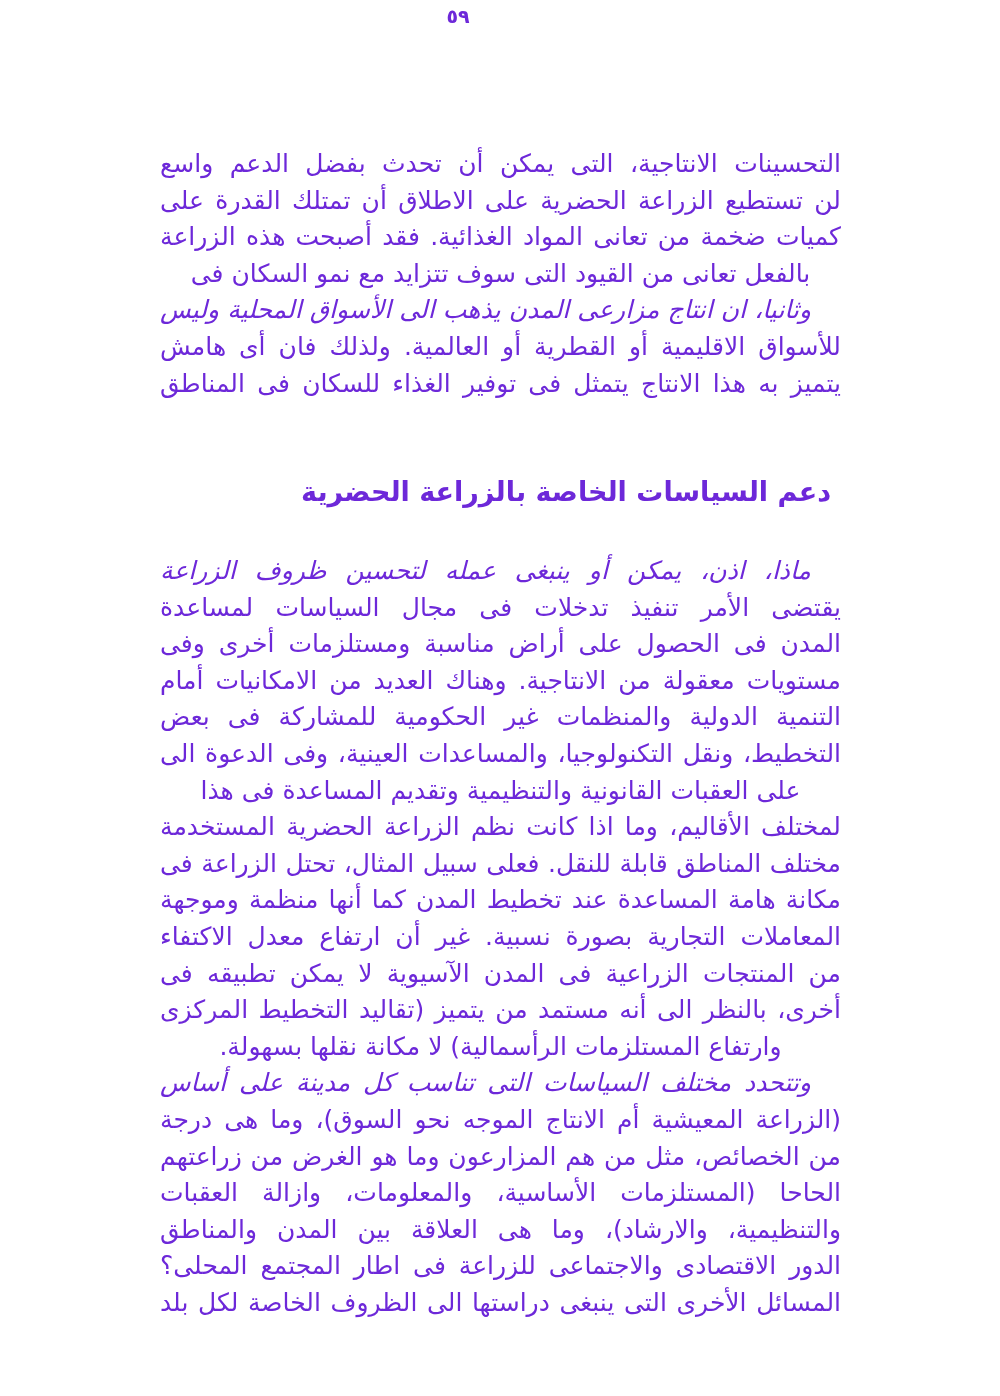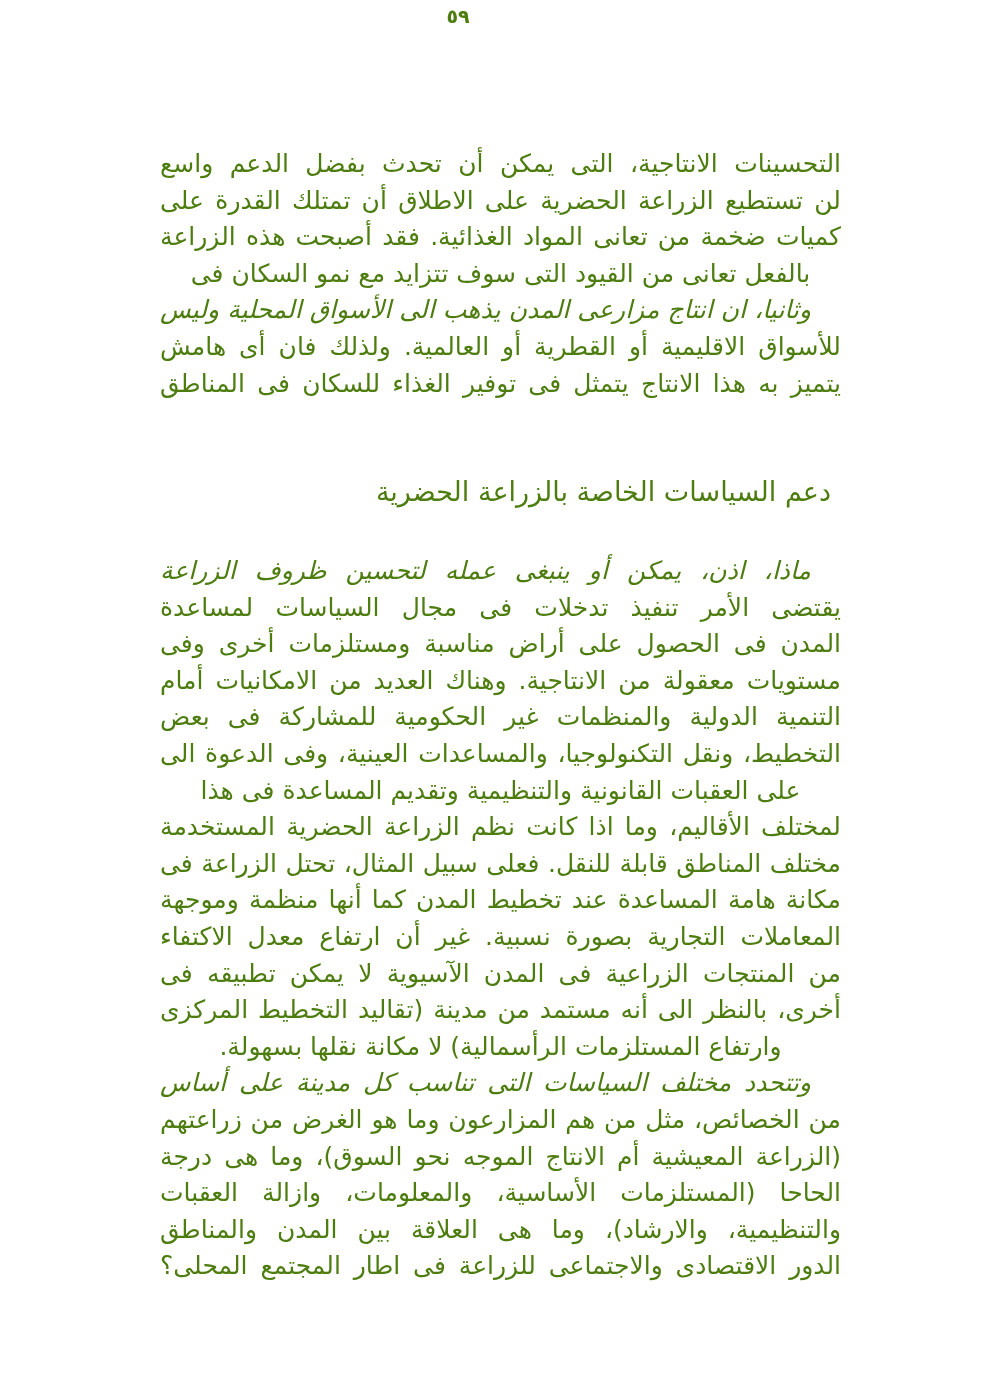--- a/index.html
+++ b/index.html
@@ -5,21 +5,21 @@
   html, body {
     margin: 0;
     padding: 0;
     background: #ffffff;
   }
   .page {
     position: relative;
     width: 1000px;
     height: 1396px;
     background: #ffffff;
-    color: #4d7c0f;
+    color: #6d28d9;
     overflow: hidden;
     font-family: "DejaVu Sans", sans-serif;
   }
   .page-number {
     position: absolute;
     top: 5px;
     left: 428px;
     width: 60px;
     text-align: center;
     font-size: 19px;
@@ -62,21 +62,21 @@
     left: 160px;
     top: 472px;
     width: 681px;
     margin: 0;
     box-sizing: border-box;
     direction: rtl;
     text-align: right;
     padding-right: 10px;
     font-size: 27px;
     line-height: 40px;
-    font-weight: normal;
+    font-weight: bold;
   }
 </style>
 </head>
 <body>
 
 <div class="page">
 
   <div class="page-number">٥٩</div>
 
   <div id="block-upper" class="text-block upper">
@@ -104,26 +104,27 @@
         <div class="line justify">التنمية الدولية والمنظمات غير الحكومية للمشاركة فى بعض المجالات، مثل</div>
         <div class="line justify">التخطيط، ونقل التكنولوجيا، والمساعدات العينية، وفى الدعوة الى التغلب</div>
         <div class="line center">على العقبات القانونية والتنظيمية وتقديم المساعدة فى هذا المجال.</div>
       </div>
       <div class="paragraph">
         <div class="line justify">لمختلف الأقاليم، وما اذا كانت نظم الزراعة الحضرية المستخدمة فى</div>
         <div class="line justify">مختلف المناطق قابلة للنقل. فعلى سبيل المثال، تحتل الزراعة فى آسيا</div>
         <div class="line justify">مكانة هامة المساعدة عند تخطيط المدن كما أنها منظمة وموجهة نحو</div>
         <div class="line justify">المعاملات التجارية بصورة نسبية. غير أن ارتفاع معدل الاكتفاء الذاتى</div>
         <div class="line justify">من المنتجات الزراعية فى المدن الآسيوية لا يمكن تطبيقه فى أقاليم</div>
-        <div class="line justify">أخرى، بالنظر الى أنه مستمد من مدينة (تقاليد التخطيط المركزى</div>
+        <div class="line justify">أخرى، بالنظر الى أنه مستمد من يتميز (تقاليد التخطيط المركزى</div>
         <div class="line center">وارتفاع المستلزمات الرأسمالية) لا مكانة نقلها بسهولة.</div>
       </div>
       <div class="paragraph">
         <div class="line justify-indent">وتتحدد مختلف السياسات التى تناسب كل مدينة على أساس العديد</div>
+        <div class="line justify">(الزراعة المعيشية أم الانتاج الموجه نحو السوق)، وما هى درجة</div>
         <div class="line justify">من الخصائص، مثل من هم المزارعون وما هو الغرض من زراعتهم</div>
-        <div class="line justify">(الزراعة المعيشية أم الانتاج الموجه نحو السوق)، وما هى درجة</div>
         <div class="line justify">الحاحا (المستلزمات الأساسية، والمعلومات، وازالة العقبات القانونية</div>
         <div class="line justify">والتنظيمية، والارشاد)، وما هى العلاقة بين المدن والمناطق الريفية، وما هو</div>
         <div class="line justify">الدور الاقتصادى والاجتماعى للزراعة فى اطار المجتمع المحلى؟ وتستند</div>
+        <div class="line justify">المسائل الأخرى التى ينبغى دراستها الى الظروف الخاصة لكل بلد</div>
       </div>
     </div>
 
 </div>
 
 </body></html>

